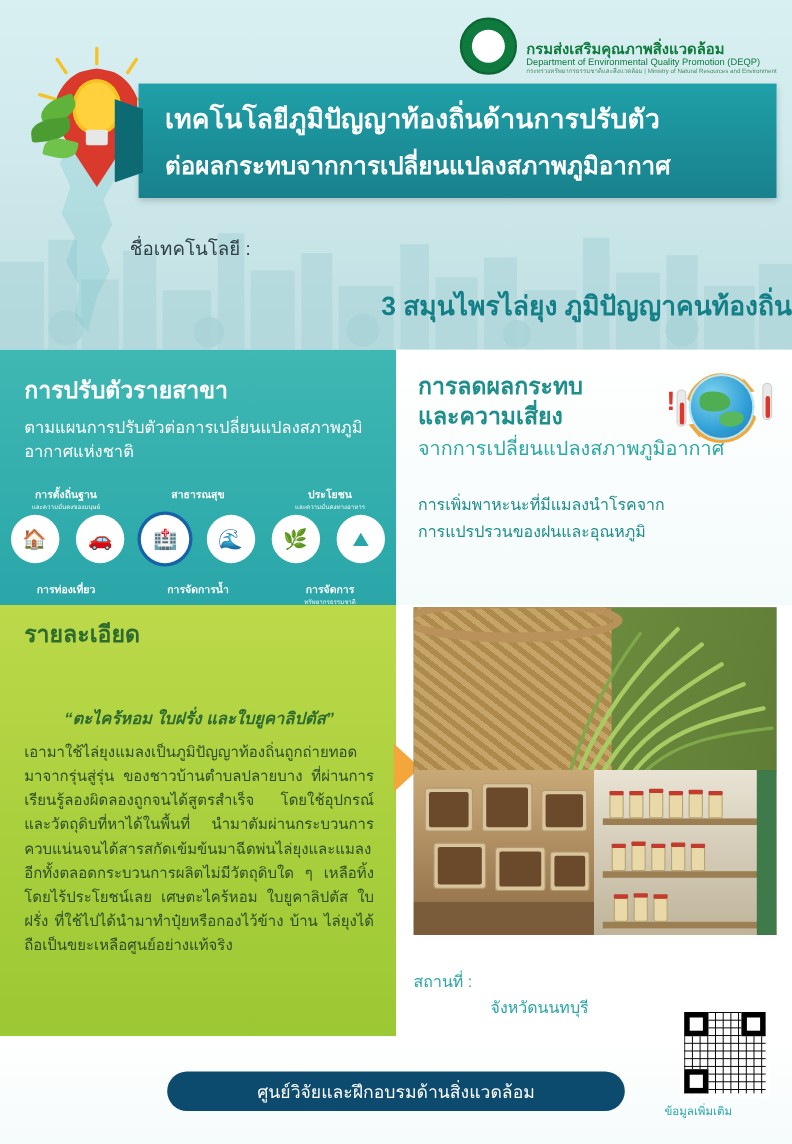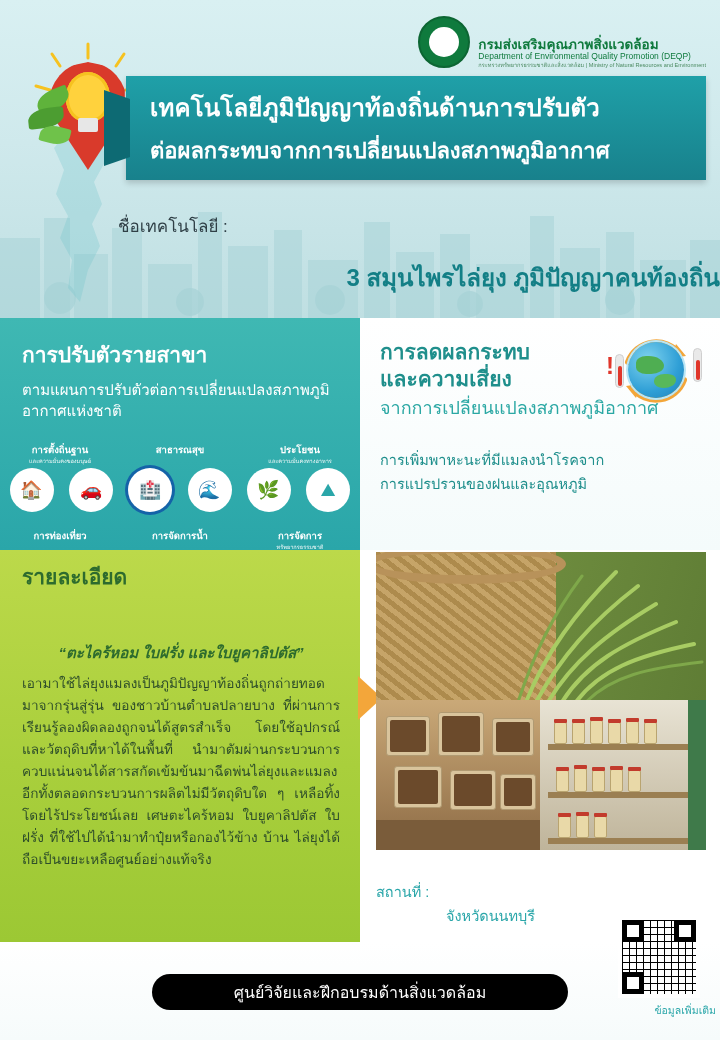--- a/index.html
+++ b/index.html
@@ -255,28 +255,28 @@
     background-image:
       linear-gradient(90deg,#000 1px,transparent 1px),
       linear-gradient(#000 1px,transparent 1px);
     background-size:7px 7px;
     background-color:#fff;
     position:relative;
   }
   .qr-eye{ position:absolute; width:22px;height:22px;border:5px solid #000; background:#fff;}
   .qr-eye.e1{ left:0;top:0;} .qr-eye.e2{ right:0;top:0;} .qr-eye.e3{ left:0;bottom:0;}
   .qr-cap{
-    position:absolute; left:604px; top:1002px; width:112px; text-align:right;
+    position:absolute; left:604px; top:1002px; width:112px; text-align:left;
     font-size:10.5px; color:#2aa6a9;
   }
 
   
   .footer-pill{
     position:absolute; left:152px; top:974px; width:416px; height:36px;
-    background:#000000; border-radius:18px;
+    background:#0c4a6e; border-radius:18px;
     display:flex; align-items:center; justify-content:center;
     color:#ffffff; font-size:16px;
   }
   .footer-band{
     position:absolute; left:0; top:942px; width:720px; height:98px;
     background:#ffffff;
   }
   .footer-band.bg{ background:linear-gradient(180deg,#ffffff 0%, #f6fbfb 100%); }
 </style>
 </head>

